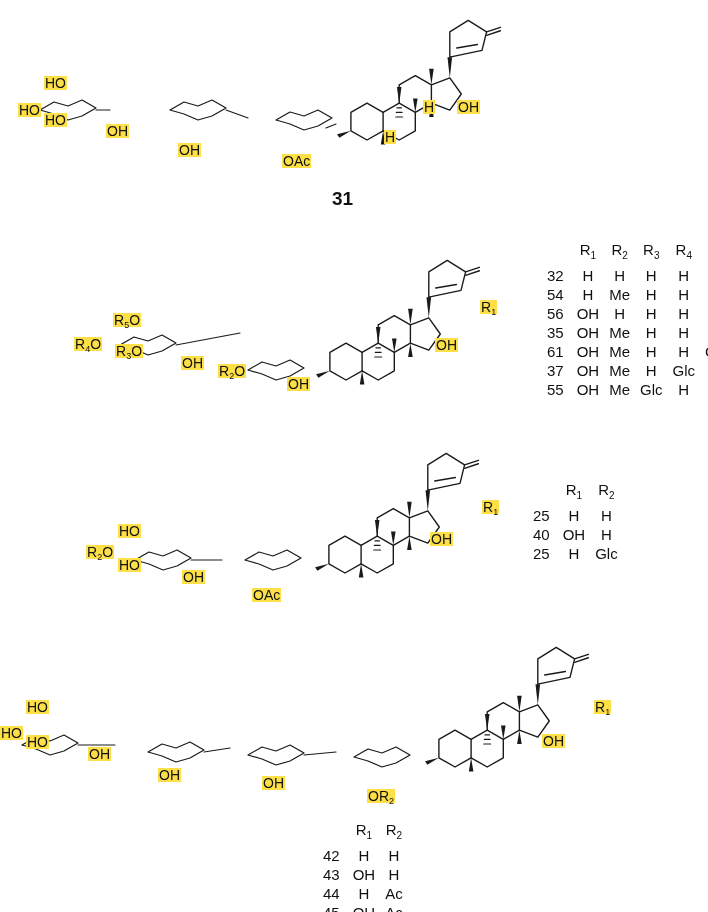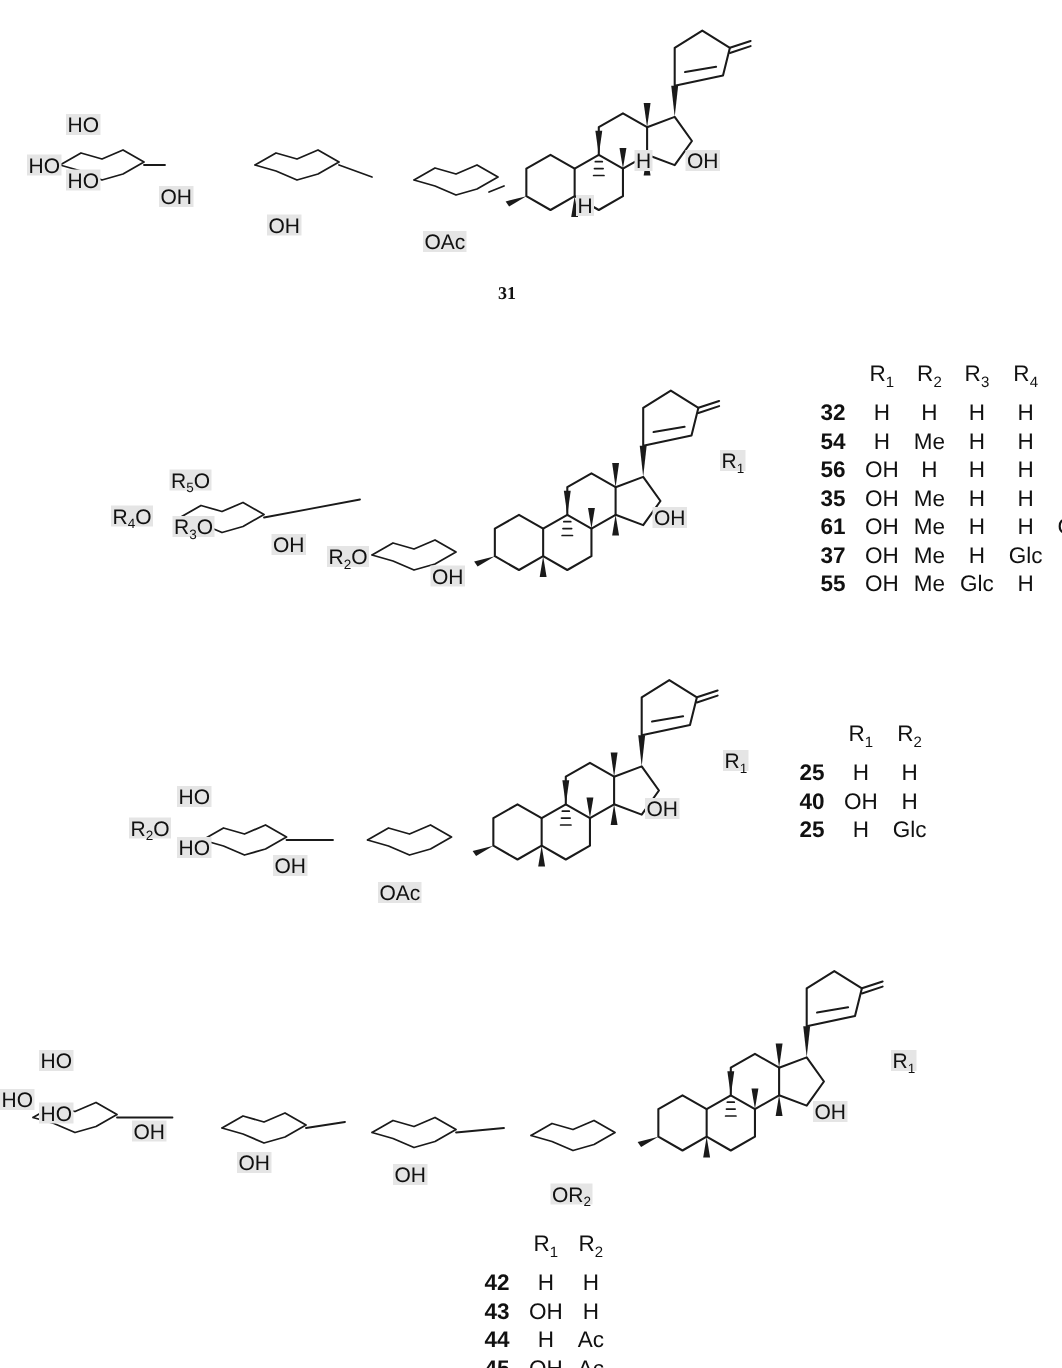--- a/index.html
+++ b/index.html
@@ -2,26 +2,26 @@
 <html><head>
 <meta charset="utf-8">
 <style>
   html, body { margin:0; padding:0; background:#ffffff; }
   body { width:708px; height:912px; position:relative; overflow:hidden;
          font-family:"Liberation Sans", sans-serif; color:#111; }
   svg.chem { position:absolute; left:0; top:0; }
   svg.chem line, svg.chem polyline, svg.chem path.bond { stroke:#1a1a1a; stroke-width:1.2; fill:none; stroke-linecap:round; stroke-linejoin:round; }
   svg.chem .wedge { fill:#1a1a1a; stroke:none; }
   svg.chem .hash { stroke:#1a1a1a; stroke-width:1; }
-  .lbl { position:absolute; font-size:14px; line-height:14px; white-space:nowrap; background:#e5e5e5; padding:0 1px; }
+  .lbl { position:absolute; font-size:14px; line-height:14px; white-space:nowrap; background:#fde047; padding:0 1px; }
   .lbl sub { font-size:9px; vertical-align:-3px; line-height:0; }
-  .cmpd { position:absolute; font-weight:bold; font-size:12px;font-family:Liberation Serif, serif; }
+  .cmpd { position:absolute; font-weight:bold; font-size:19px; }
   .rtable { position:absolute; border-collapse:collapse; font-size:15px; }
   .rtable td { padding:0 5px; line-height:19px; text-align:center; }
-  .rtable td.id { font-weight:bold; text-align:right; padding-right:8px; }
+  .rtable td.id { font-weight:normal; text-align:right; padding-right:8px; }
   .rtable tr.hdr td { padding-bottom:1px; }
   .rtable sub { font-size:10px; }
 </style>
 </head>
 <body>
 
 <svg class="chem" width="708" height="912" viewBox="0 0 708 912">
   <defs>
 
     <g id="steroid">

